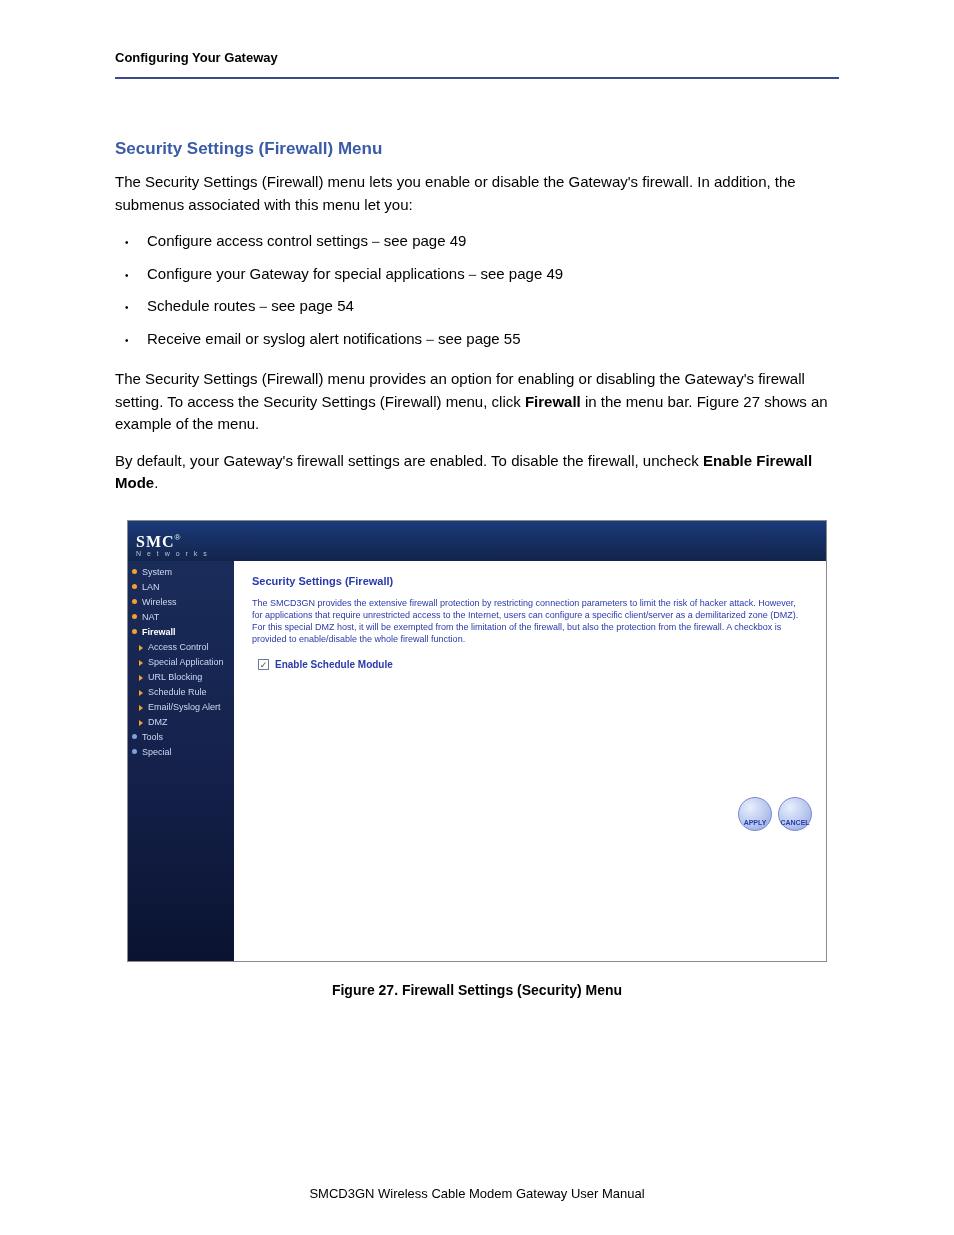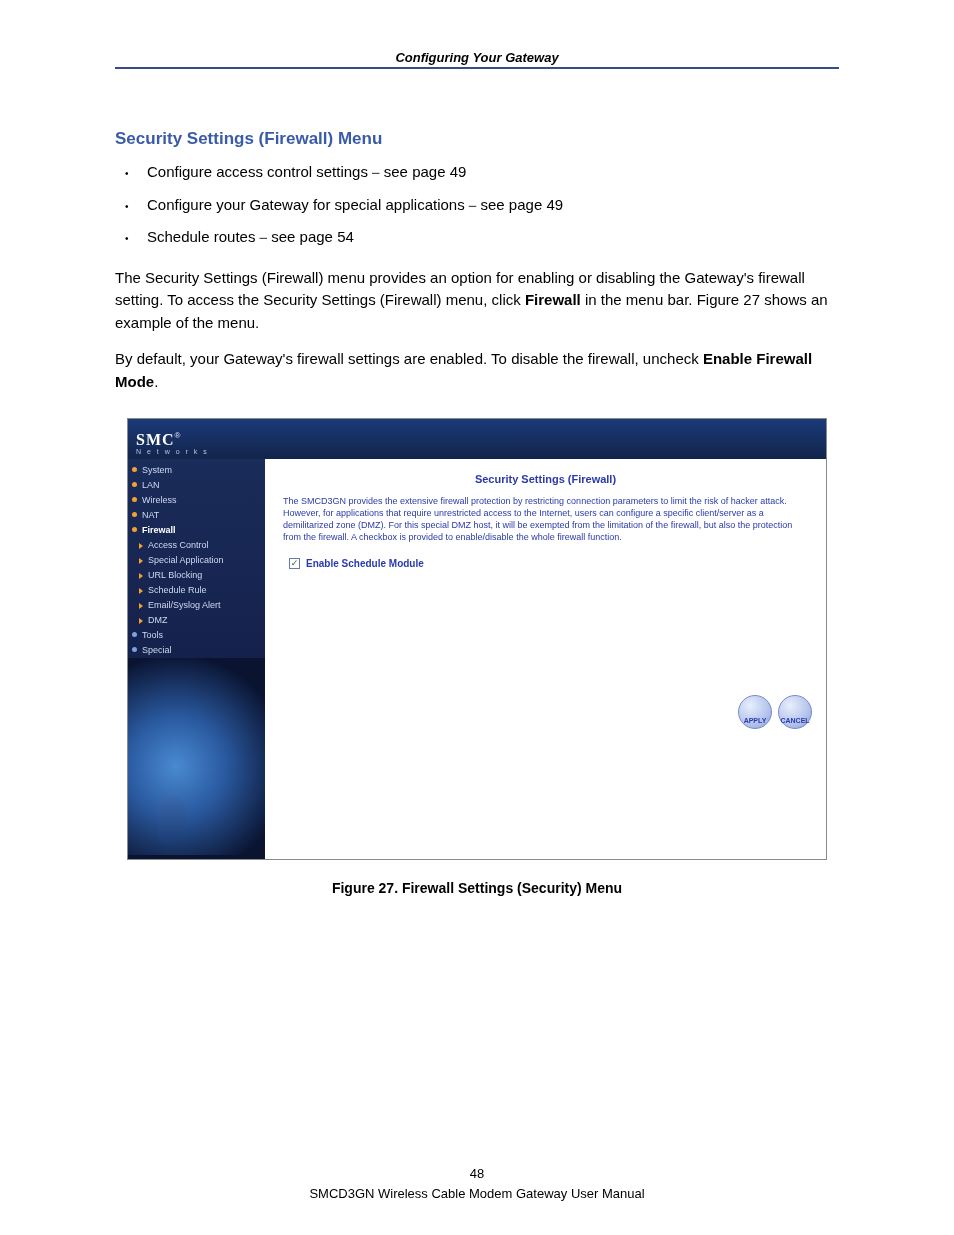--- a/index.html
+++ b/index.html
@@ -8,25 +8,24 @@
     background: #fff;
     width: 954px;
     height: 1235px;
     position: relative;
     color: #000;
   }
   .page {
     padding: 50px 115px 0 115px;
   }
   .header-title {
-    text-align: center;
+    text-align: left;
     font-weight: bold;
     font-size: 13px;
-    margin-bottom: 2px;
-    font-style: italic;
+    margin-bottom: 12px;
   }
   .header-rule {
     border: none;
     border-top: 2px solid #3a4a8a;
     margin-bottom: 60px;
   }
   .section-heading {
     color: #3a5ba8;
     font-weight: bold;
     font-size: 17px;
@@ -95,26 +94,25 @@
     display: inline-block; background: #4a6aaa; color:#fff; font-size:8px;
     padding: 2px 6px; border-radius: 2px; vertical-align: 2px;
   }
   .ss-close-btn {
     display:inline-block; width:12px; height:12px; background:#b03030;
     color:#fff; font-size:8px; text-align:center; line-height:12px;
     vertical-align: 2px; margin-left: 2px;
   }
   .ss-body { display:flex; height: 400px; }
   .ss-sidebar {
-    width: 137px;
+    width: 106px;
     background: linear-gradient(#1a2c5a 0%, #14204a 55%, #0a1330 100%);
     padding: 4px 0;
     position: relative;
     display: flex;
-    flex-direction: column;
   }
   .ss-nav { flex: 0 0 auto; }
   .ss-nav-item, .ss-nav-sub {
     display: block;
     font-size: 9px;
     padding: 1px 4px 1px 14px;
     line-height: 13px;
     position: relative;
     white-space: nowrap;
   }
@@ -140,21 +138,21 @@
   .ss-sidebar-art::after {
     content:""; position:absolute; left:30px; bottom:10px;
     width:28px; height:50px; border-radius: 14px 14px 8px 8px;
     background: linear-gradient(#3a6ab0,#1a3a70);
   }
 
   .ss-content {
     flex:1; background:#fff; color:#333; padding: 14px 18px; position:relative;
     font-size: 9px;
   }
-  .ss-content-title { color:#2a3aaa; font-weight:bold; font-size:11px; margin-bottom:10px;text-align:center; }
+  .ss-content-title { color:#2a3aaa; font-weight:bold; font-size:11px; margin-bottom:10px; }
   .ss-content-desc { color:#2a3aaa; font-size:9px; line-height:1.35; margin-bottom:14px; }
   .ss-checkbox-row { display:flex; align-items:center; gap:6px; padding-left:6px; }
   .ss-cb {
     width:11px; height:11px; border:1px solid #6a7aa8; display:inline-flex;
     align-items:center; justify-content:center; color:#2a6a2a; font-size:9px;
     background:#fff;
   }
   .ss-cb-label { color:#2a3aaa; font-weight:bold; font-size:10px; }
   .ss-btns { position:absolute; right:14px; bottom:130px; display:flex; gap:6px; }
   .ss-btn {
@@ -174,25 +172,27 @@
 </style>
 </head>
 <body>
 
 <div class="page">
 
   <div class="header-title">Configuring Your Gateway</div>
   <hr class="header-rule">
 
   <div class="section-heading">Security Settings (Firewall) Menu</div>
+  <div class="body-text">The Security Settings (Firewall) menu lets you enable or disable the Gateway's firewall. In addition, the submenus associated with this menu let you:</div>
 
   <ul class="bullet-list">
     <li>Configure access control settings ⎯ see page 49</li>
     <li>Configure your Gateway for special applications ⎯ see page 49</li>
     <li>Schedule routes ⎯ see page 54</li>
+    <li>Receive email or syslog alert notifications ⎯ see page 55</li>
   </ul>
 
   <div class="body-text">
     <span>The Security Settings (Firewall) menu provides an option for enabling or disabling the Gateway's firewall setting. To access the Security Settings (Firewall) menu, click </span><strong>Firewall</strong><span> in the menu bar. Figure 27 shows an example of the menu.</span>
   </div>
   <div class="body-text">
     <span>By default, your Gateway's firewall settings are enabled. To disable the firewall, uncheck </span><strong>Enable Firewall Mode</strong><span>.</span>
   </div>
 
   <div class="screenshot">
@@ -239,15 +239,14 @@
             </div>
         </div>
       </div>
     </div>
   </div>
 
   <div class="figure-caption">Figure 27. Firewall Settings (Security) Menu</div>
 </div>
 
 <div class="footer">
-  <div>48</div>
   <div>SMCD3GN Wireless Cable Modem Gateway User Manual</div>
 </div>
 
 </body></html>

